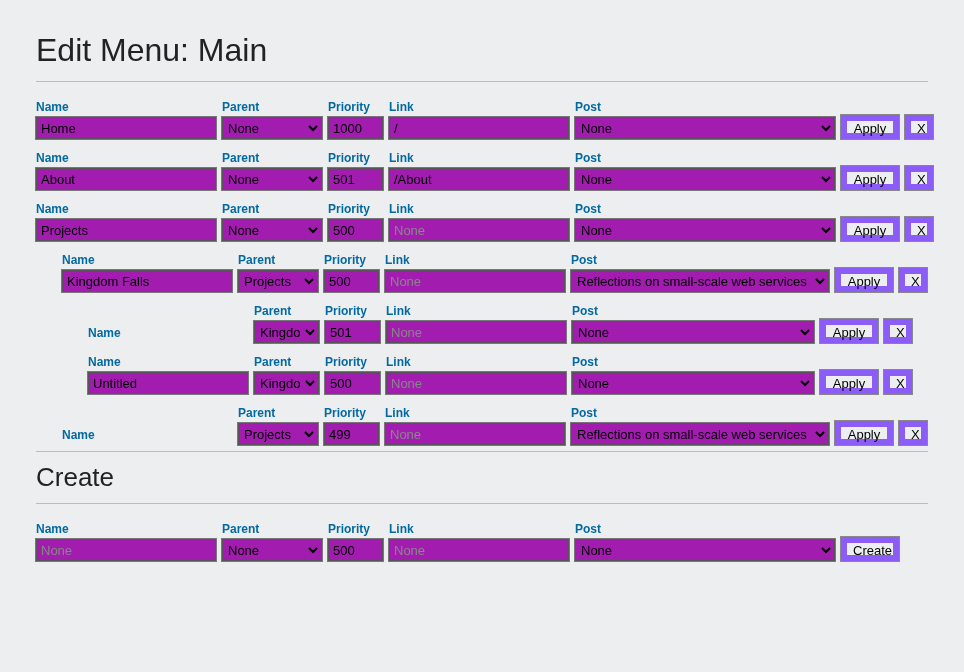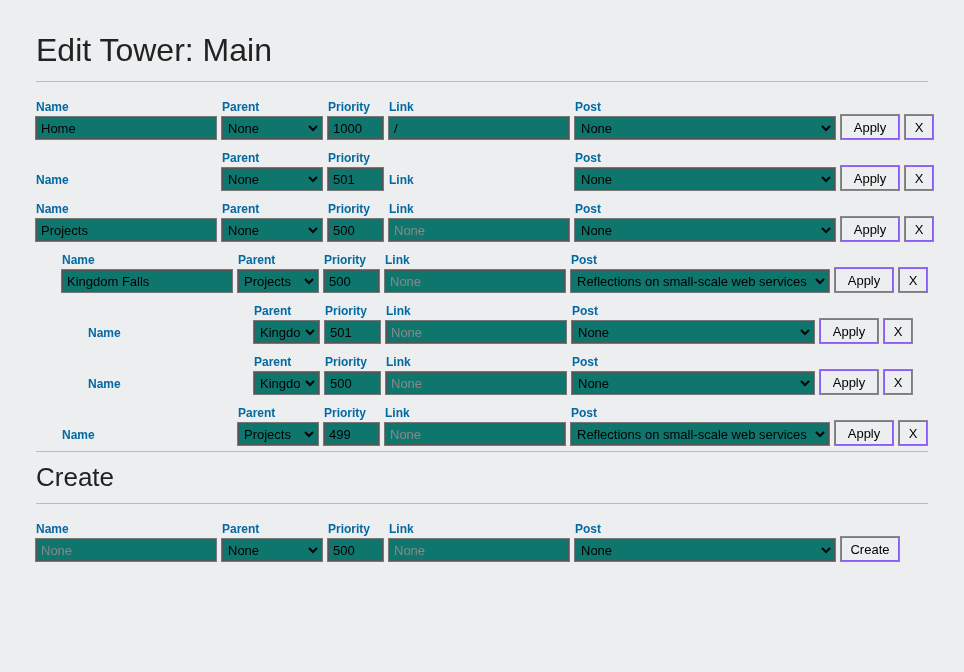--- a/index.html
+++ b/index.html
@@ -44,46 +44,46 @@
     color: #0369a1;
     margin: 6px 0 3px 0;
   }
   input[type=text], select {
     height: 22px;
     font-size: 13px;
     padding: 1px 4px;
     border: 1px solid #555;
     outline: 1px solid #777;
     outline-offset: 0px;
-    background: #0f766e;
+    background: #a21caf;
     width: 100%;
     font-family: inherit;
   }
   input::placeholder { color: #888; }
   select {
     padding: 1px 1px;
   }
   button {
     height: 24px;
     font-size: 13px;
     padding: 0 6px;
     background: #eceef0;
-    border: 1px solid #8b5cf6;
+    border: 6px solid #8b5cf6;
     outline: 1px solid #888;
     outline-offset: 0px;
     cursor: pointer;
     font-family: inherit;
     width: 100%;
   }
   .create-sec { margin-top: 7px; }
 </style>
 </head>
 <body>
 
-<h1>Edit Tower: Main</h1>
+<h1>Edit Menu: Main</h1>
 <hr class="sep">
 
 <div id="rows-container">
     <div class="row">
       <div class="cell">
         <div class="lbl">Name</div>
         <input type="text" placeholder="None" value="Home" style="">
       </div>
       <div class="cell">
         <div class="lbl">Parent</div>
@@ -106,31 +106,33 @@
         <button>Apply</button>
       </div>
       <div class="cell">
         <div class="lbl">&nbsp;</div>
         <button>X</button>
       </div>
     </div>
     <div class="row">
       <div class="cell">
         <div class="lbl">Name</div>
+        <input type="text" placeholder="None" value="About" style="">
       </div>
       <div class="cell">
         <div class="lbl">Parent</div>
         <select><option>None</option></select>
       </div>
       <div class="cell">
         <div class="lbl">Priority</div>
         <input type="text" value="501" style="">
       </div>
       <div class="cell">
         <div class="lbl">Link</div>
+        <input type="text" placeholder="None" value="/About" style="">
       </div>
       <div class="cell">
         <div class="lbl">Post</div>
         <select><option>None</option></select>
       </div>
       <div class="cell">
         <div class="lbl">&nbsp;</div>
         <button>Apply</button>
       </div>
       <div class="cell">
@@ -223,20 +225,21 @@
         <button>Apply</button>
       </div>
       <div class="cell">
         <div class="lbl">&nbsp;</div>
         <button>X</button>
       </div>
     </div>
     <div class="row indent2">
       <div class="cell">
         <div class="lbl">Name</div>
+        <input type="text" placeholder="None" value="Untitled" style="">
       </div>
       <div class="cell">
         <div class="lbl">Parent</div>
         <select><option>Kingdom Falls</option></select>
       </div>
       <div class="cell">
         <div class="lbl">Priority</div>
         <input type="text" value="500" style="">
       </div>
       <div class="cell">

